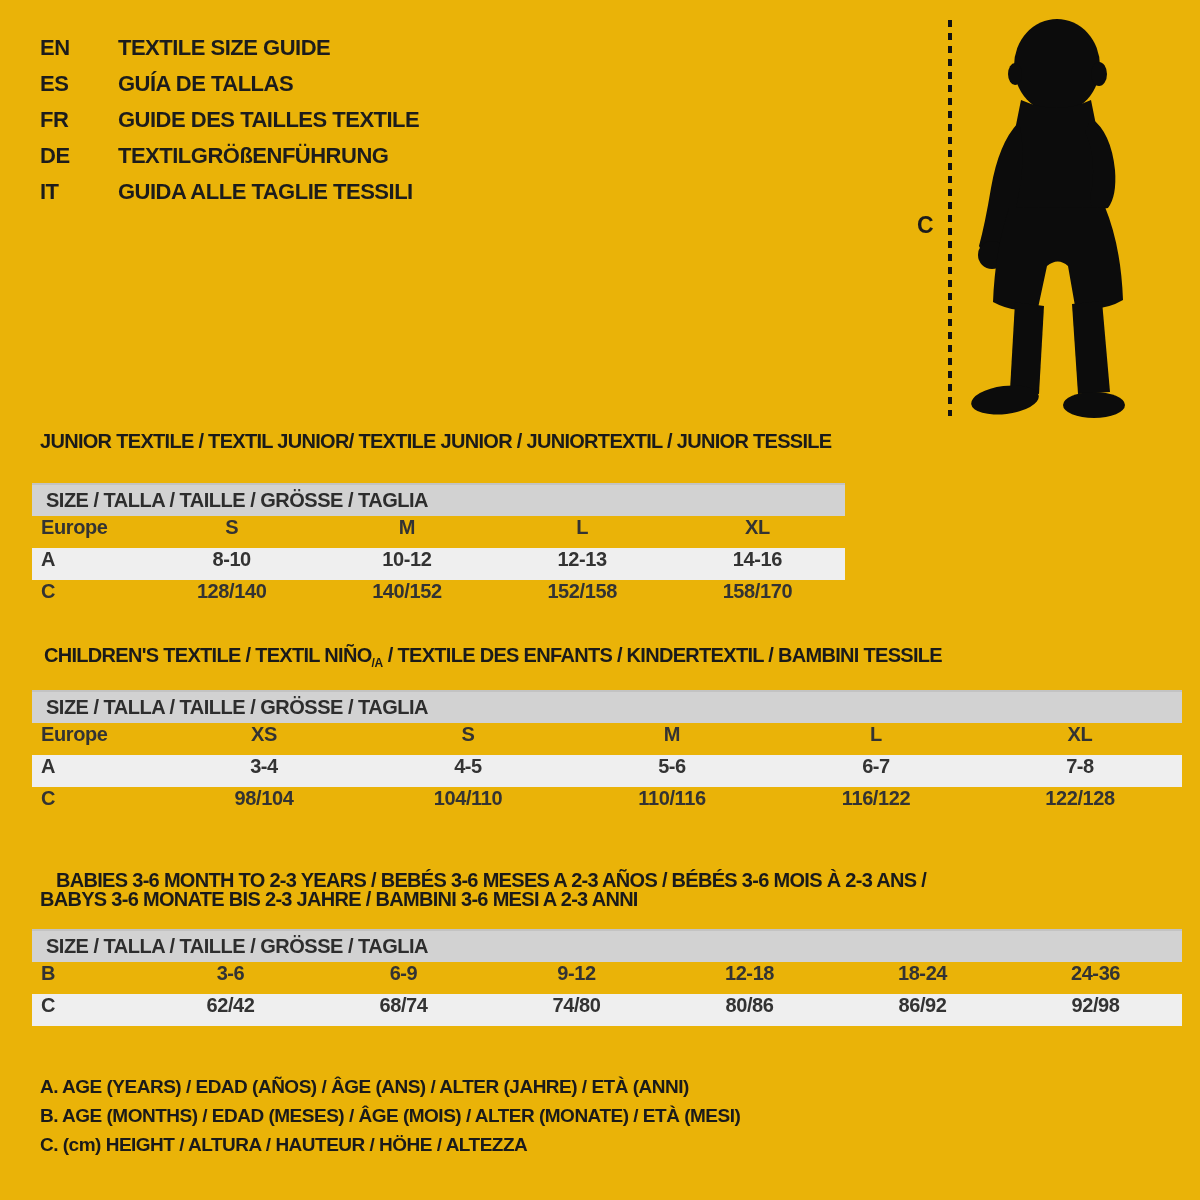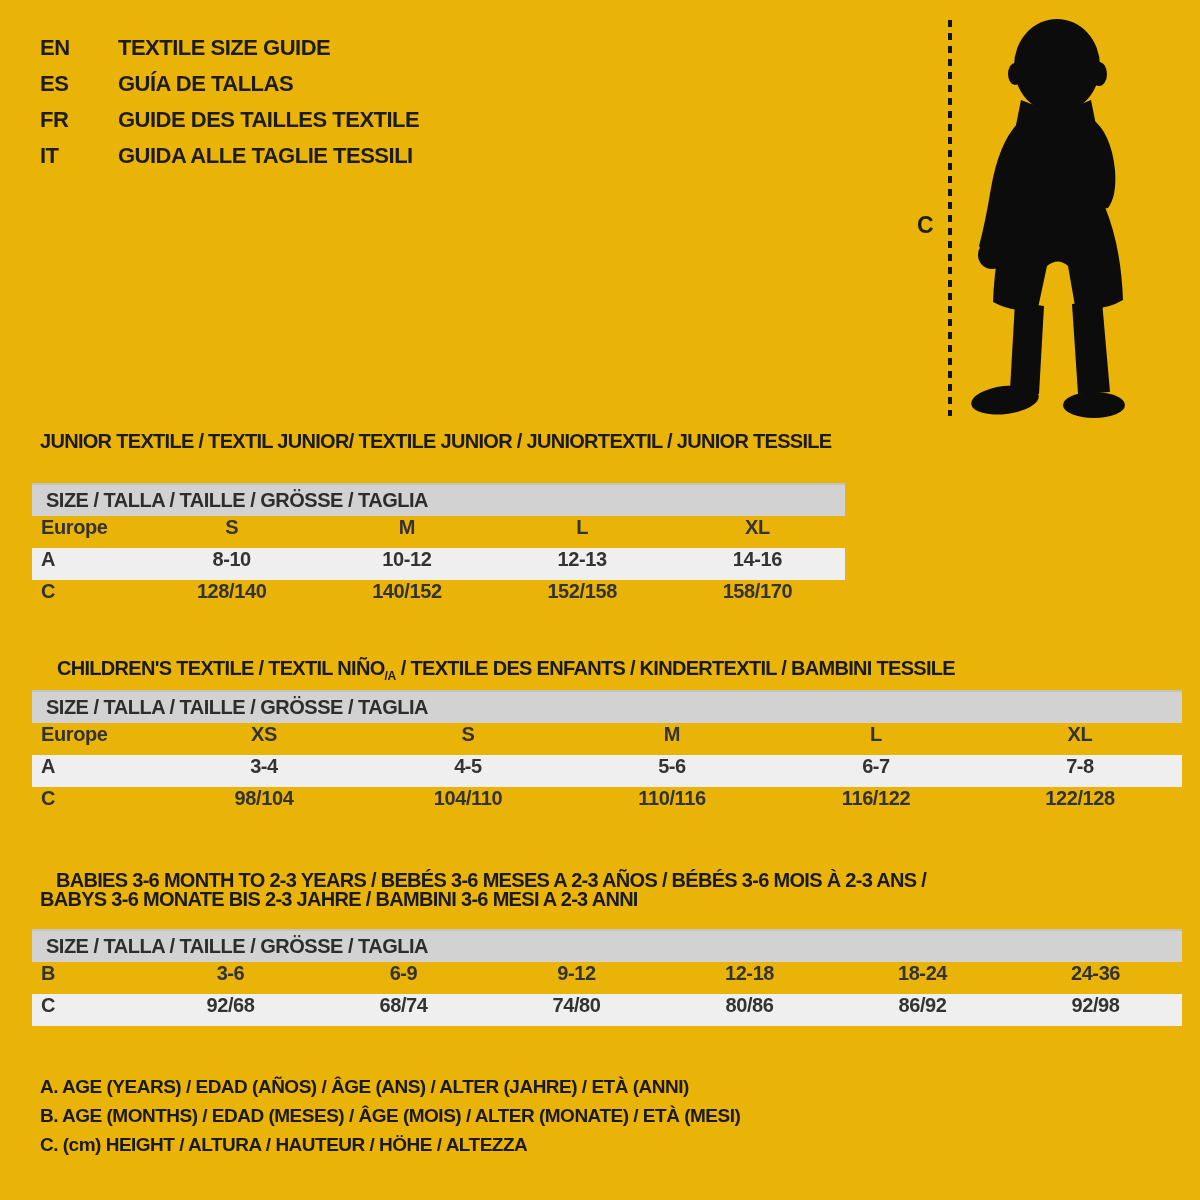--- a/index.html
+++ b/index.html
@@ -56,20 +56,24 @@
     </div>
     <div class="lang-row">
       <span class="lang-code">ES</span>
       <span class="lang-title">GUÍA DE TALLAS</span>
     </div>
     <div class="lang-row">
       <span class="lang-code">FR</span>
       <span class="lang-title">GUIDE DES TAILLES TEXTILE</span>
     </div>
     <div class="lang-row">
+      <span class="lang-code">DE</span>
+      <span class="lang-title">TEXTILGRÖßENFÜHRUNG</span>
+    </div>
+    <div class="lang-row">
       <span class="lang-code">IT</span>
       <span class="lang-title">GUIDA ALLE TAGLIE TESSILI</span>
     </div>
   </section>
 
   <span class="c-label">C</span>
   <div class="dash-line"></div>
   <svg class="silhouette" width="172" height="405" viewBox="0 0 172 405" aria-hidden="true">
     <g fill="#0c0c0c">
       <ellipse cx="94" cy="52" rx="43" ry="47"></ellipse>
@@ -106,21 +110,21 @@
     </div>
     <div class="tr">
       <span class="tl">C</span>
       <span class="td">128/140</span>
       <span class="td">140/152</span>
       <span class="td">152/158</span>
       <span class="td">158/170</span>
     </div>
   </div>
 
-  <h2 class="sec-title" style="left:40px; top:640px; margin:17px;"><span>CHILDREN'S TEXTILE / TEXTIL NIÑO</span><span class="sub-a">/A</span><span> / TEXTILE DES ENFANTS / KINDERTEXTIL / BAMBINI TESSILE</span></h2>
+  <h2 class="sec-title" style="left:40px; top:640px; margin:4px;"><span>CHILDREN'S TEXTILE / TEXTIL NIÑO</span><span class="sub-a">/A</span><span> / TEXTILE DES ENFANTS / KINDERTEXTIL / BAMBINI TESSILE</span></h2>
   <div class="tbl children" style="left:32px; top:690px; width:1150px;">
     <div class="tbl-head">SIZE / TALLA / TAILLE / GRÖSSE / TAGLIA</div>
     <div class="tr">
       <span class="tl">Europe</span>
       <span class="td">XS</span>
       <span class="td">S</span>
       <span class="td">M</span>
       <span class="td">L</span>
       <span class="td">XL</span>
     </div>
@@ -150,21 +154,21 @@
       <span class="tl">B</span>
       <span class="td">3-6</span>
       <span class="td">6-9</span>
       <span class="td">9-12</span>
       <span class="td">12-18</span>
       <span class="td">18-24</span>
       <span class="td">24-36</span>
     </div>
     <div class="tr shade">
       <span class="tl">C</span>
-      <span class="td">92/68</span>
+      <span class="td">62/42</span>
       <span class="td">68/74</span>
       <span class="td">74/80</span>
       <span class="td">80/86</span>
       <span class="td">86/92</span>
       <span class="td">92/98</span>
     </div>
   </div>
 
   <section class="footnotes">
     <div class="footnote">A. AGE (YEARS) / EDAD (AÑOS) / ÂGE (ANS) / ALTER (JAHRE) / ETÀ (ANNI)</div>

